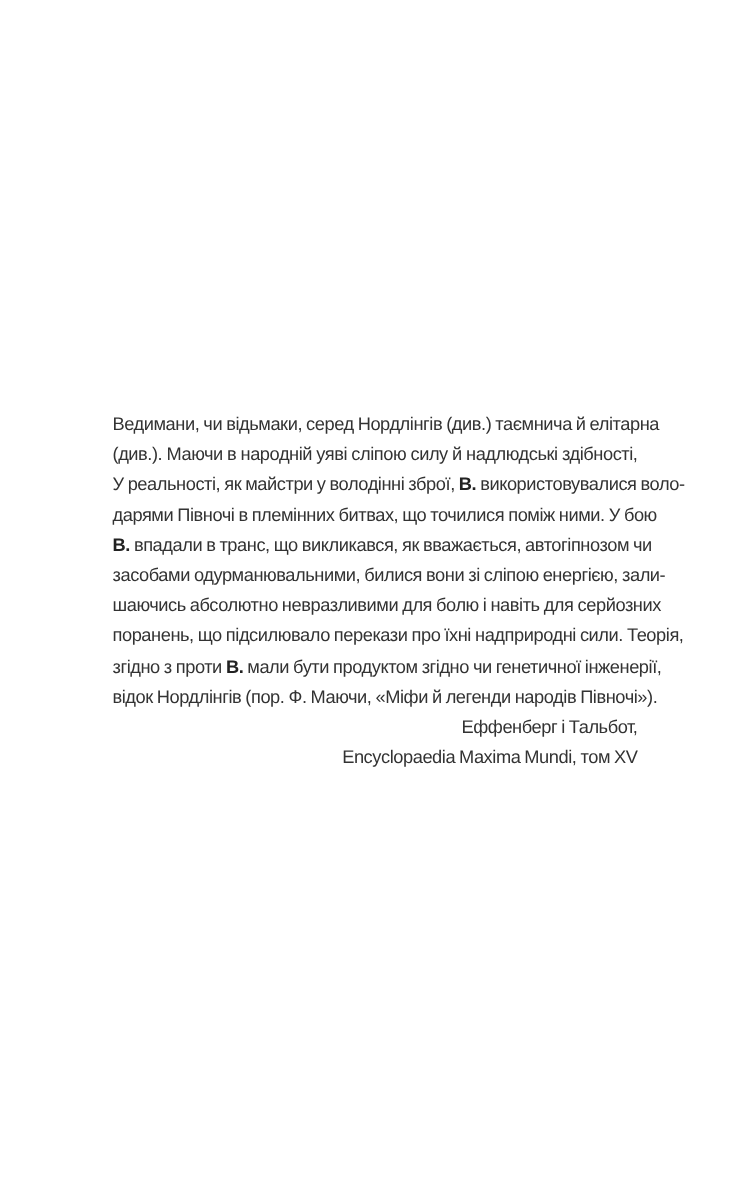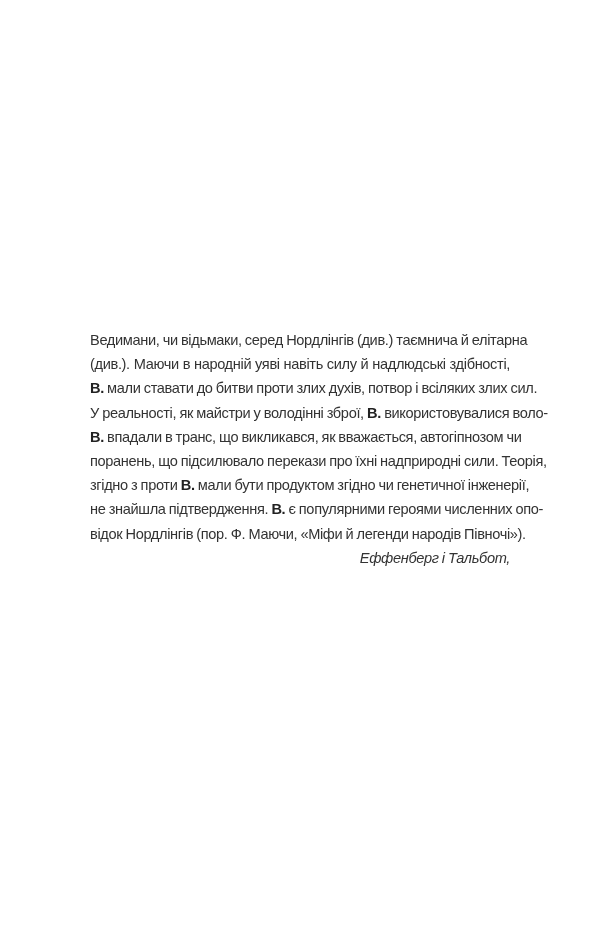--- a/index.html
+++ b/index.html
@@ -43,34 +43,35 @@
     .line.last {
       text-align-last: left;
     }
     .line b {
       font-weight: bold;
       color: #222222;
     }
     .attribution {
       display: block;
       text-align-last: right;
-      font-style: italic;
       white-space: nowrap;
       height: 24.2px;
     }
   </style>
 </head>
 <body>
 
 <div class="page">
   <div class="epigraph">
     <span class="line"><span>Ведимани, чи відьмаки, серед Нордлінгів (див.) таємнича й елітарна</span></span>
-    <span class="line"><span>(див.). Маючи в народній уяві навіть силу й надлюдські здібності,</span></span>
-    <span class="line"><b>В.</b><span> мали ставати до битви проти злих духів, потвор і всіляких злих сил.</span></span>
+    <span class="line"><span>(див.). Маючи в народній уяві сліпою силу й надлюдські здібності,</span></span>
     <span class="line"><span>У реальності, як майстри у володінні зброї, </span><b>В.</b><span> використовувалися воло-</span></span>
+    <span class="line"><span>дарями Півночі в племінних битвах, що точилися поміж ними. У бою</span></span>
     <span class="line"><b>В.</b><span> впадали в транс, що викликався, як вважається, автогіпнозом чи</span></span>
+    <span class="line"><span>засобами одурманювальними, билися вони зі сліпою енергією, зали-</span></span>
+    <span class="line"><span>шаючись абсолютно невразливими для болю і навіть для серйозних</span></span>
     <span class="line"><span>поранень, що підсилювало перекази про їхні надприродні сили. Теорія,</span></span>
     <span class="line"><span>згідно з проти </span><b>В.</b><span> мали бути продуктом згідно чи генетичної інженерії,</span></span>
-    <span class="line"><span>не знайшла підтвердження. </span><b>В.</b><span> є популярними героями численних опо-</span></span>
     <span class="line last"><span>відок Нордлінгів (пор. Ф. Маючи, «Міфи й легенди народів Півночі»).</span></span>
     <span class="attribution">Еффенберг і Тальбот,</span>
+    <span class="attribution">Encyclopaedia Maxima Mundi, том XV</span>
   </div>
 </div>
 
 </body></html>

